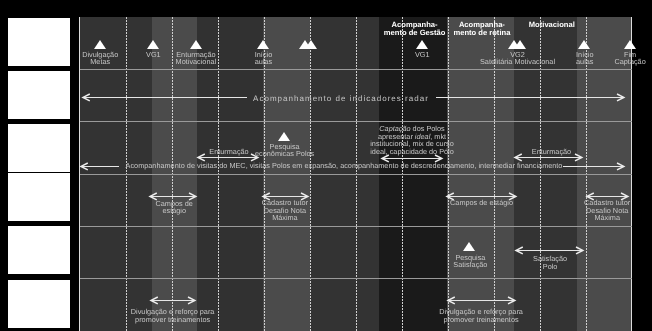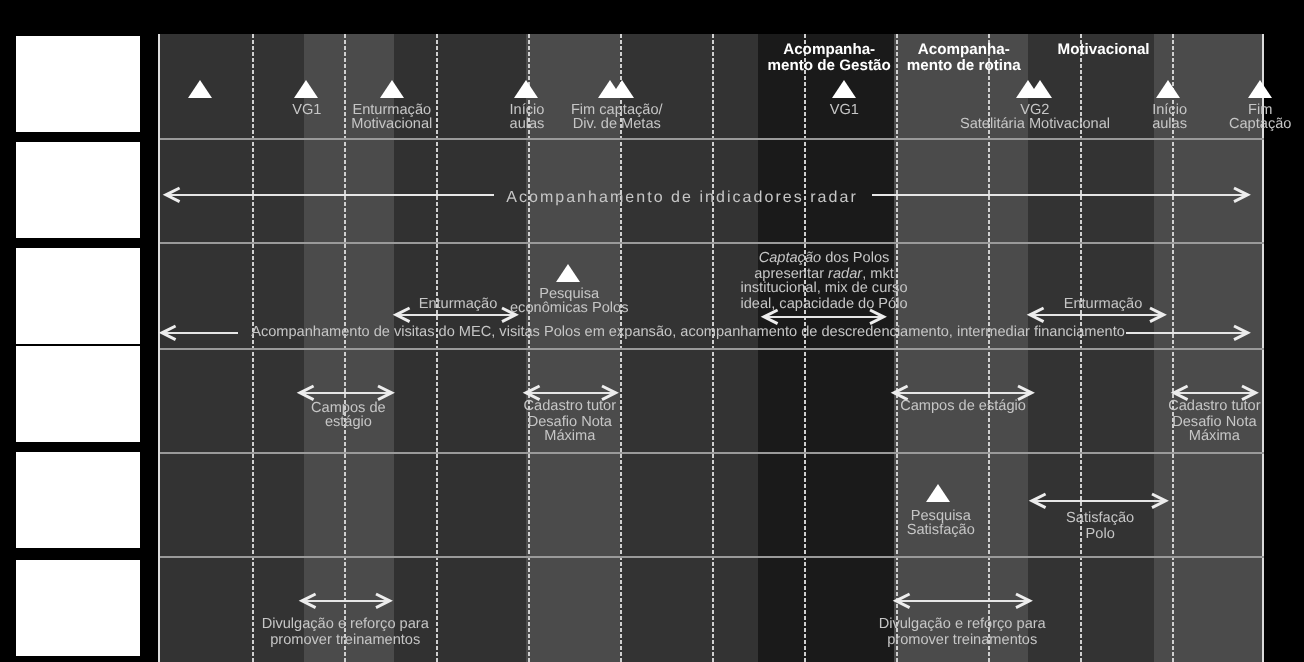--- a/index.html
+++ b/index.html
@@ -53,32 +53,32 @@
       <div class="hline" style="left: 79.5px; top: 120.5px; width: 552px; background: rgb(154, 154, 154);"></div>
       <div class="hline" style="left: 79.5px; top: 173.5px; width: 552px; background: rgb(154, 154, 154);"></div>
       <div class="hline" style="left: 79.5px; top: 225.5px; width: 552px; background: rgb(154, 154, 154);"></div>
       <div class="hline" style="left: 79.5px; top: 278px; width: 552px; background: rgb(154, 154, 154);"></div>
       <div class="hdr" style="left: 294.6px; top: 21px; width: 240px; text-align: center;">Acompanha-
 mento de Gestão</div>
       <div class="hdr" style="left: 361.9px; top: 21px; width: 240px; text-align: center;">Acompanha-
 mento de rotina</div>
       <div class="hdr" style="left: 431.8px; top: 21px; width: 240px; text-align: center;">Motivacional</div>
       <div class="tri" style="left: 93.8px; top: 39.7px;"></div>
+      <div class="lbl" style="left: 20.2px; top: 50.7px; width: 160px;">Divulgação
+Metas</div>
       <div class="tri" style="left: 147px; top: 39.7px;"></div>
       <div class="lbl" style="left: 73.4px; top: 50.7px; width: 160px;">VG1</div>
       <div class="tri" style="left: 189.5px; top: 39.7px;"></div>
       <div class="lbl" style="left: 115.9px; top: 50.7px; width: 160px;">Enturmação
 Motivacional</div>
       <div class="tri" style="left: 257.1px; top: 39.7px;"></div>
       <div class="lbl" style="left: 183.5px; top: 50.7px; width: 160px;">Início
 aulas</div>
       <div class="tri" style="left: 299.2px; top: 39.7px;"></div>
       <div class="tri" style="left: 304.8px; top: 39.7px;"></div>
-      <div class="lbl" style="left: 228.4px; top: 50.7px; width: 160px;">Fim captação/
-Div. de Metas</div>
       <div class="tri" style="left: 415.8px; top: 39.7px;"></div>
       <div class="lbl" style="left: 342.2px; top: 50.7px; width: 160px;">VG1</div>
       <div class="tri" style="left: 507.9px; top: 39.7px;"></div>
       <div class="tri" style="left: 514.2px; top: 39.7px;"></div>
       <div class="lbl" style="left: 437.45px; top: 50.7px; width: 160px;">VG2</div>
       <div class="tri" style="left: 578.4px; top: 39.7px;"></div>
       <div class="lbl" style="left: 504.8px; top: 50.7px; width: 160px;">Início
 aulas</div>
       <div class="tri" style="left: 623.7px; top: 39.7px;"></div>
       <div class="lbl" style="left: 550.1px; top: 50.7px; width: 160px;">Fim
@@ -97,21 +97,21 @@
       <svg class="ah" width="10.8" height="10.8" viewBox="0 0 10.8 10.8" style="position: absolute; left: 195.5px; top: 152.1px;">
         <polyline points="8.8,2 2,5.4 8.8,8.8" stroke-width="1.6"></polyline>
       </svg>
       <svg class="ah" width="10.8" height="10.8" viewBox="0 0 10.8 10.8" style="position: absolute; left: 248.8px; top: 152.1px;">
         <polyline points="2,2 8.8,5.4 2,8.8" stroke-width="1.6"></polyline>
       </svg>
       <div class="lbl" style="left: -91px; top: 147.5px; width: 640px; font-size: 7.3px; line-height: 7.6px;">Enturmação</div>
       <div class="tri" style="left: 278.2px; top: 132.4px;"></div>
       <div class="lbl" style="left: -35.4px; top: 142.8px; width: 640px; font-size: 7.3px; line-height: 7.6px;">Pesquisa
 econômicas Polos</div>
-      <div class="lbl" style="left: 92px; top: 125.3px; width: 640px; font-size: 7.3px; line-height: 7.5px; white-space: nowrap;"><i>Captação</i> dos Polos<br>apresentar <i>radar</i>, mkt<br>institucional, mix de curso<br>ideal, capacidade do Pólo</div>
+      <div class="lbl" style="left: 92px; top: 125.3px; width: 640px; font-size: 7.3px; line-height: 7.5px; white-space: nowrap;"><i>Captação</i> dos Polos<br>apresentar <i>ideal</i>, mkt<br>institucional, mix de curso<br>ideal, capacidade do Pólo</div>
       <div class="bar" style="left: 381.5px; top: 158px; width: 60.5px;"></div>
       <svg class="ah" width="10.8" height="10.8" viewBox="0 0 10.8 10.8" style="position: absolute; left: 379.5px; top: 153.1px;">
         <polyline points="8.8,2 2,5.4 8.8,8.8" stroke-width="1.6"></polyline>
       </svg>
       <svg class="ah" width="10.8" height="10.8" viewBox="0 0 10.8 10.8" style="position: absolute; left: 433.2px; top: 153.1px;">
         <polyline points="2,2 8.8,5.4 2,8.8" stroke-width="1.6"></polyline>
       </svg>
       <div class="bar" style="left: 515.3px; top: 157px; width: 66.7px;"></div>
       <svg class="ah" width="10.8" height="10.8" viewBox="0 0 10.8 10.8" style="position: absolute; left: 513.3px; top: 152.1px;">
         <polyline points="8.8,2 2,5.4 8.8,8.8" stroke-width="1.6"></polyline>

